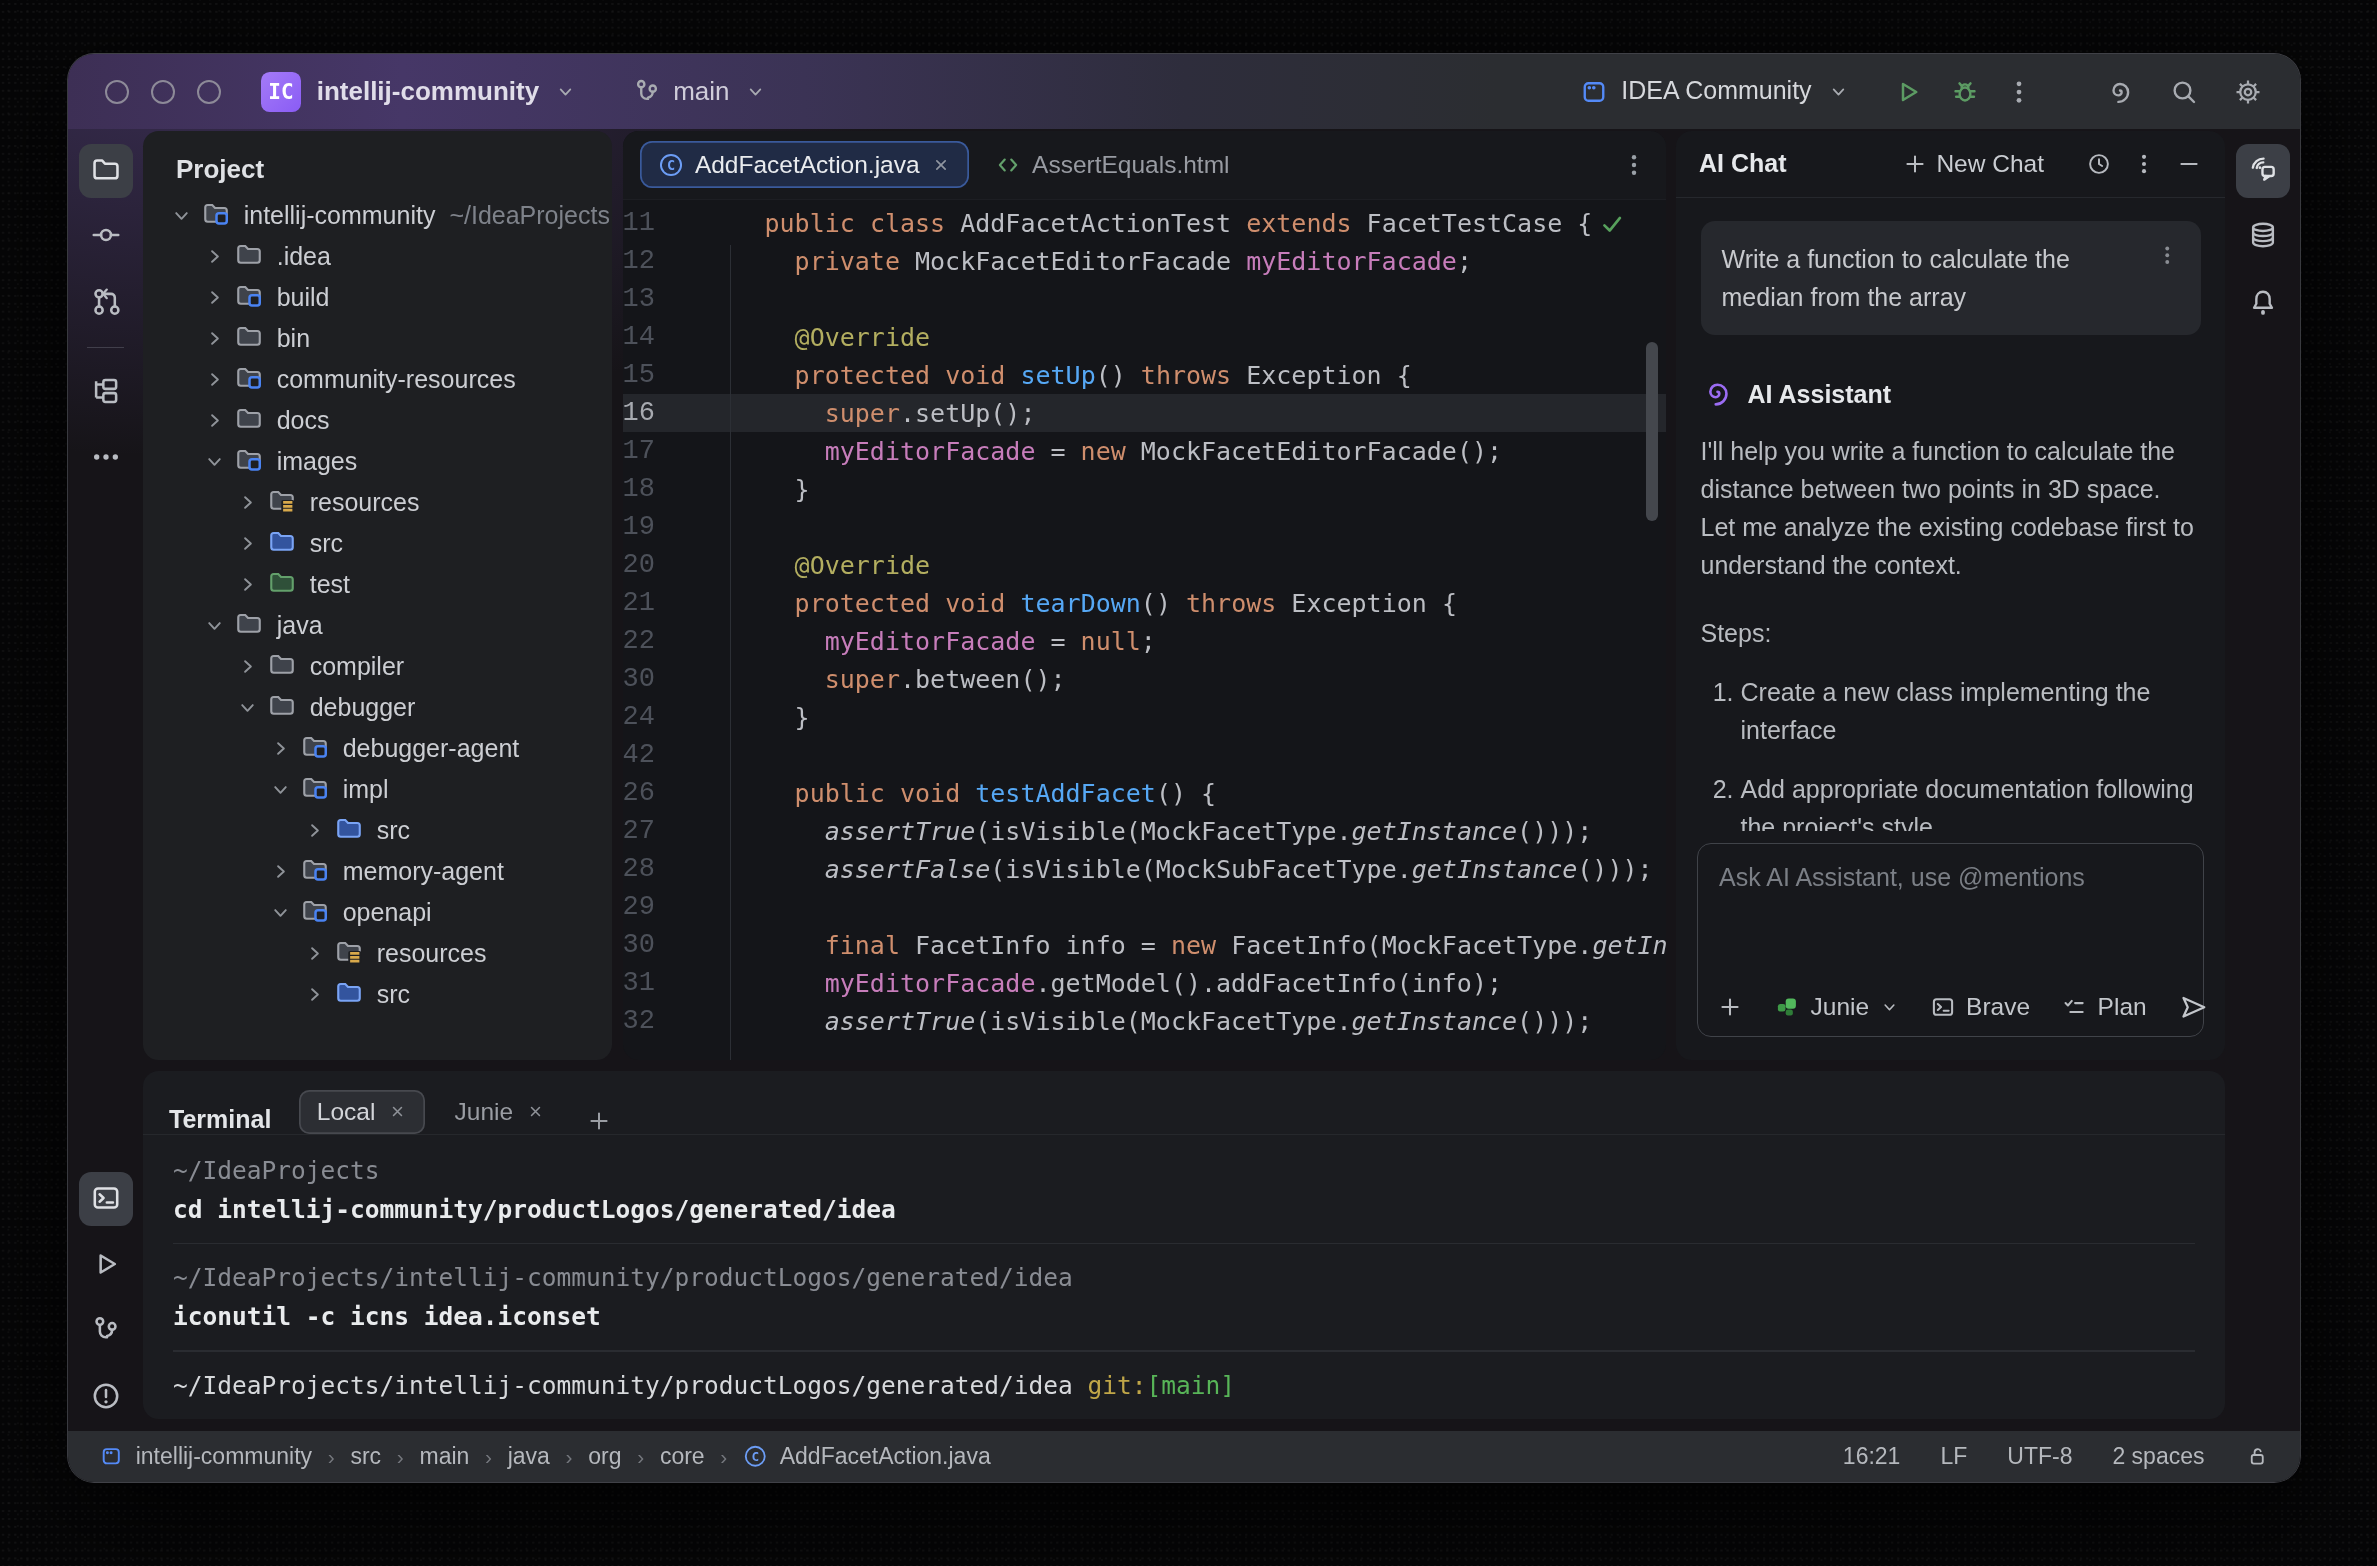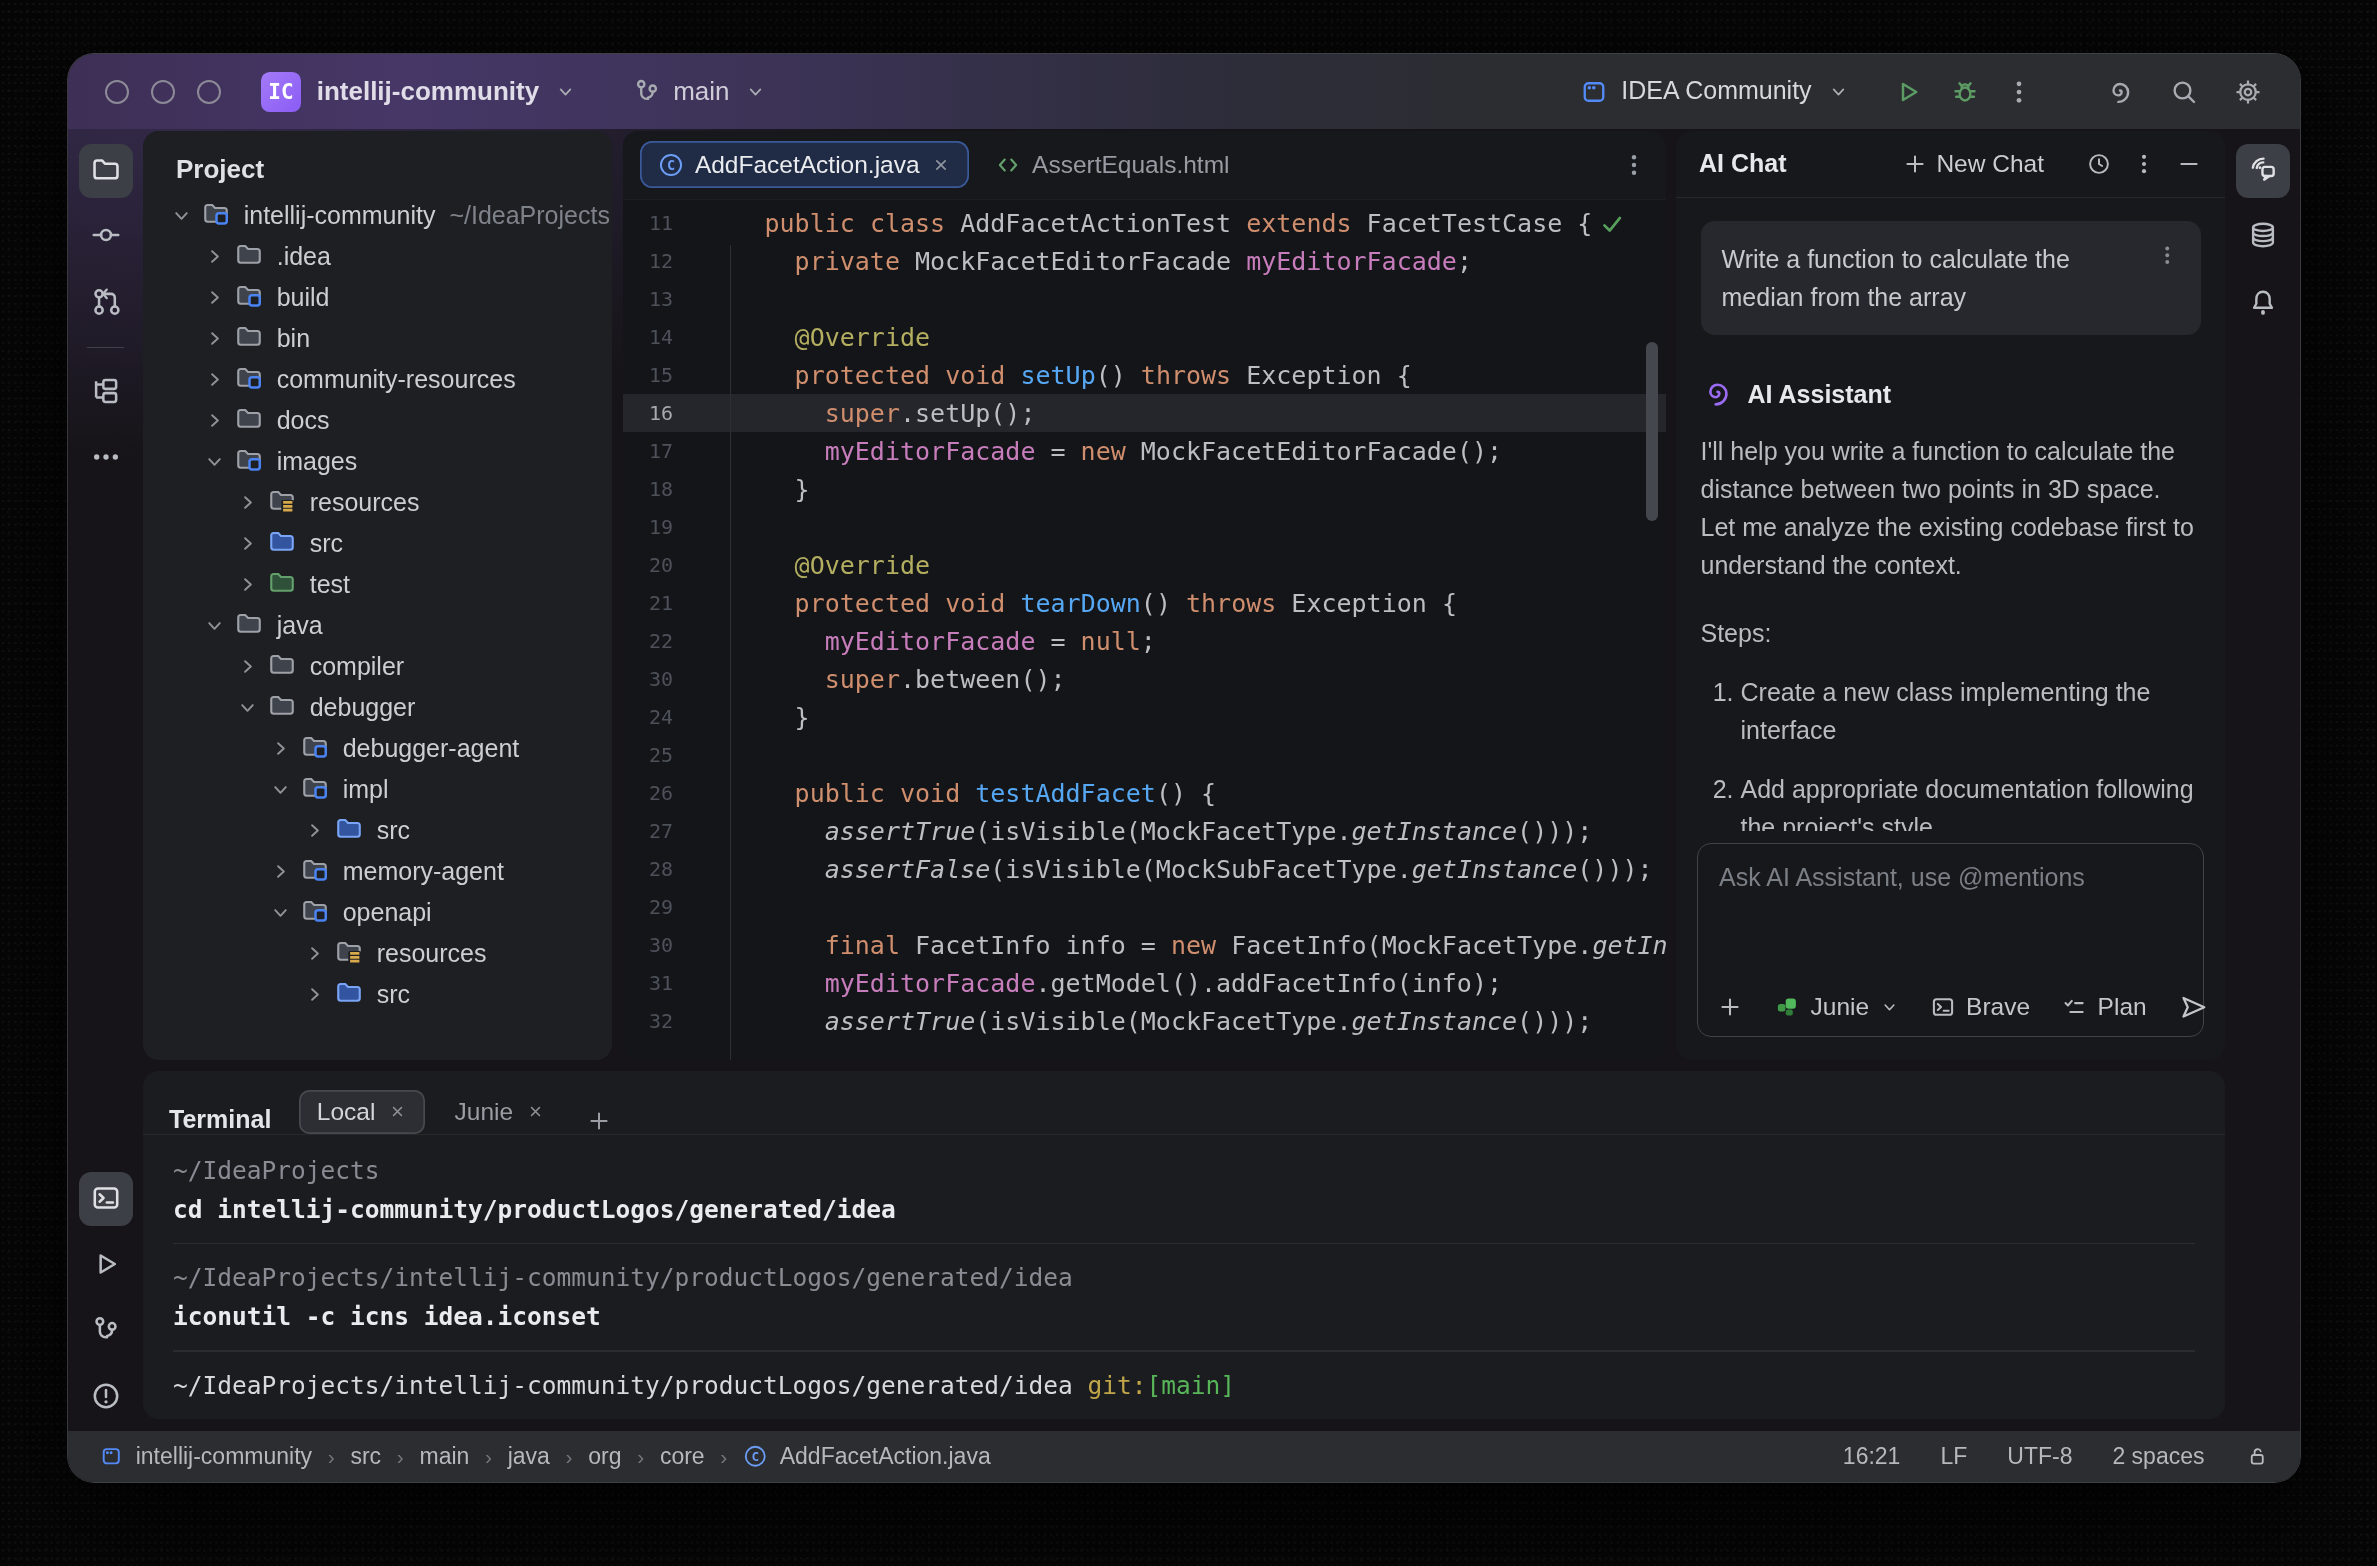--- a/index.html
+++ b/index.html
@@ -49,21 +49,21 @@
   .tab .tclose{color:#9096a0;display:flex;}
   .tab .tclose svg{width:20px;height:20px;}
   .tab.active{background:#202b45;box-shadow:inset 0 0 0 1.7px #3a5a9b;color:#e9ebee;}
   .tab.inactive{color:#989ba2;margin-left:8.7px;}
   .tab-kebab{margin-left:auto;color:#9aa0a7;display:flex;}
   .tab-kebab svg{width:28px;height:28px;}
   .codewrap{position:relative;flex:1;font-family:"DejaVu Sans Mono",monospace;font-size:25px;padding-top:4.4px;overflow:hidden;}
   .codewrap::before{content:"";position:absolute;left:107px;top:45px;bottom:0;width:0.9px;background:#2c2f35;}
   .cline{height:38px;display:flex;align-items:center;}
   .cline.cur{background:#24262b;}
-  .gut{width:77px;flex:0 0 77px;text-align:center;padding-right:30px;color:#4d515a;font-size:20px;}
+  .gut{width:77px;flex:0 0 77px;text-align:left;padding-right:30px;color:#4d515a;font-size:27px;font-family:Liberation Mono, monospace;}
   .cline.cur .gut{color:#a7aab0;}
   .ctext{white-space:pre;padding-left:35px;}
   .tk-kw{color:#CF8E6D}.tk-pl{color:#BCBEC4}.tk-mt{color:#56A8F5}.tk-fd{color:#C77DBB}.tk-an{color:#B3AE60}.tk-sm{color:#BCBEC4;font-style:italic}
   .inspect{position:absolute;right:40px;top:10.5px;width:28px;height:28px;}
   .inspect svg{width:28px;height:28px;}
   .sbar{position:absolute;right:7.9px;top:142px;width:11.4px;height:179px;border-radius:6.1px;background:#44474d;}
   
   .panel-chat{width:549px;flex:0 0 549px;background:#17181c;display:flex;flex-direction:column;}
   .chat-head{flex:0 0 66px;display:flex;align-items:center;padding:0 23px;border-bottom:1.7px solid #26282d;}
   .chat-title{font-size:25px;font-weight:700;color:#e6e8eb;}
@@ -654,21 +654,21 @@
    </div>
               <div class="cline">
      <span class="gut">30</span>
      <span class="ctext"><span class="tk-pl">    </span><span class="tk-kw">super</span><span class="tk-pl">.between();</span></span>
    </div>
               <div class="cline">
      <span class="gut">24</span>
      <span class="ctext"><span class="tk-pl">  }</span></span>
    </div>
               <div class="cline">
-     <span class="gut">25</span>
+     <span class="gut">42</span>
      <span class="ctext"></span>
    </div>
               <div class="cline">
      <span class="gut">26</span>
      <span class="ctext"><span class="tk-pl">  </span><span class="tk-kw">public</span><span class="tk-pl"> </span><span class="tk-kw">void</span><span class="tk-pl"> </span><span class="tk-mt">testAddFacet</span><span class="tk-pl">() {</span></span>
    </div>
               <div class="cline">
      <span class="gut">27</span>
      <span class="ctext"><span class="tk-pl">    </span><span class="tk-sm">assertTrue</span><span class="tk-pl">(isVisible(MockFacetType.</span><span class="tk-sm">getInstance</span><span class="tk-pl">()));</span></span>
    </div>

